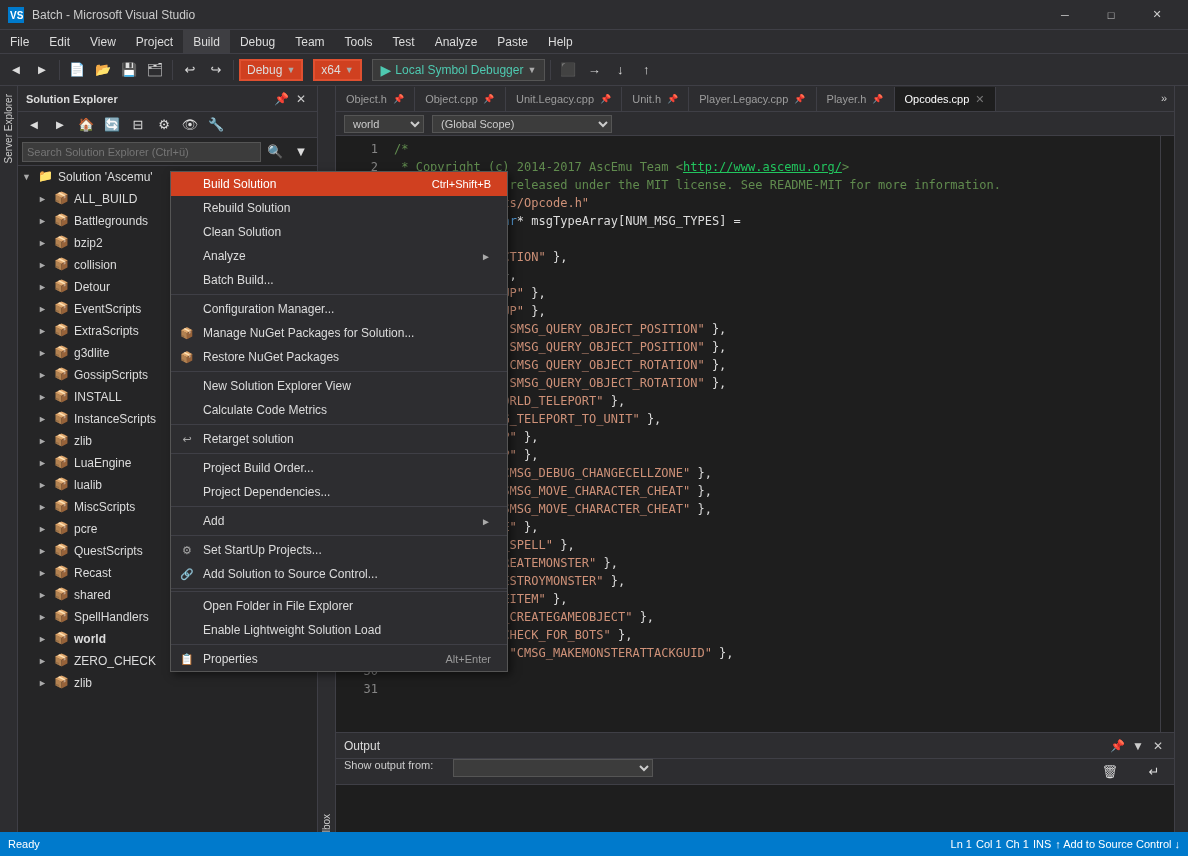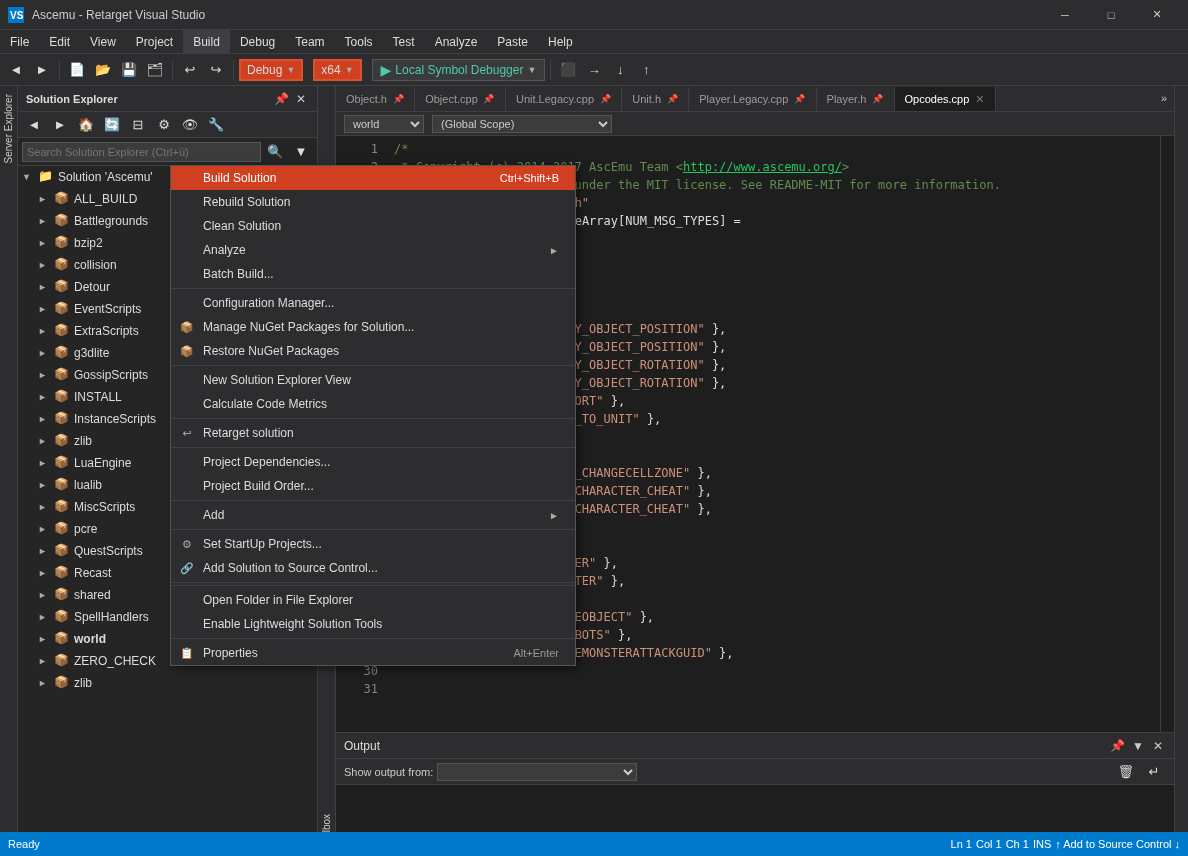--- a/index.html
+++ b/index.html
@@ -309,23 +309,23 @@
     }
 
     
     .context-menu-overlay {
       position: absolute;
       top: 0; left: 0; right: 0; bottom: 0;
       z-index: 100;
     }
     .context-menu {
       position: absolute;
-      top: 165px;
+      top: 171px;
       left: 170px;
-      width: 406px;
+      width: 338px;
       background: #2d2d30;
       border: 1px solid #555;
       box-shadow: 3px 3px 8px rgba(0,0,0,0.5);
       z-index: 200;
       font-size: 12px;
     }
     .menu-highlight {
       background: #d04020;
       border: 2px solid #e05030;
     }
@@ -404,23 +404,23 @@
       display: flex;
       align-items: center;
       justify-content: space-between;
       padding: 0 8px;
       border-bottom: 1px solid #3f3f46;
     }
     .output-toolbar {
       height: 26px;
       background: #2d2d30;
       display: flex;
-      align-items: center;
+      align-items: flex-start;
       padding: 0 8px;
-      gap: 4px;
+      gap: 20px;
       border-bottom: 1px solid #3f3f46;
       font-size: 11px;
       color: #ccc;
     }
     .output-content {
       flex: 1;
       background: #1e1e1e;
       padding: 4px 8px;
       font-family: Consolas, monospace;
       font-size: 12px;
@@ -477,21 +477,21 @@
 <body>
 
 <div class="title-bar">
   <div class="title-bar-left">
     <div class="title-bar-icon">
       <svg width="16" height="16" viewBox="0 0 16 16">
         <rect width="16" height="16" fill="#007acc"></rect>
         <text x="2" y="12" font-size="10" fill="white" font-family="Arial" font-weight="bold">VS</text>
       </svg>
     </div>
-    <span class="title-bar-text">Ascemu - Retarget Visual Studio</span>
+    <span class="title-bar-text">Batch - Microsoft Visual Studio</span>
   </div>
   <div class="title-bar-controls">
     <div class="title-btn">─</div>
     <div class="title-btn">□</div>
     <div class="title-btn close">✕</div>
   </div>
 </div>
 
 <div class="menu-bar">
   <div class="menu-item">File</div>
@@ -890,24 +890,24 @@
     <div class="cm-item">
       <span>Calculate Code Metrics</span>
     </div>
     <div class="cm-separator"></div>
     <div class="cm-item">
       <span class="cm-icon">↩</span>
       <span>Retarget solution</span>
     </div>
     <div class="cm-separator"></div>
     <div class="cm-item">
+      <span>Project Build Order...</span>
+    </div>
+    <div class="cm-item">
       <span>Project Dependencies...</span>
-    </div>
-    <div class="cm-item">
-      <span>Project Build Order...</span>
     </div>
     <div class="cm-separator"></div>
     <div class="cm-item">
       <span>Add</span>
       <span class="cm-arrow">►</span>
     </div>
     <div class="cm-separator"></div>
     <div class="cm-item">
       <span class="cm-icon">⚙</span>
       <span>Set StartUp Projects...</span>
@@ -915,21 +915,21 @@
     <div class="cm-item">
       <span class="cm-icon">🔗</span>
       <span>Add Solution to Source Control...</span>
     </div>
     <div class="cm-separator"></div>
     <div class="cm-separator"></div>
     <div class="cm-item">
       <span>Open Folder in File Explorer</span>
     </div>
     <div class="cm-item">
-      <span>Enable Lightweight Solution Tools</span>
+      <span>Enable Lightweight Solution Load</span>
     </div>
     <div class="cm-separator"></div>
     <div class="cm-item">
       <span class="cm-icon">📋</span>
       <span>Properties</span>
       <span class="shortcut">Alt+Enter</span>
     </div>
   </div>
 </div>
 

